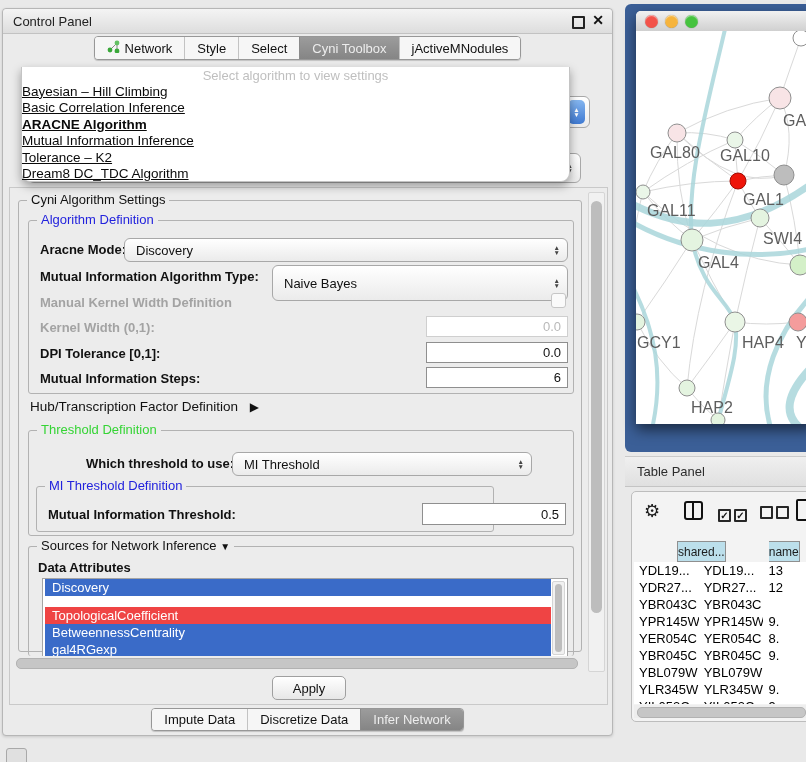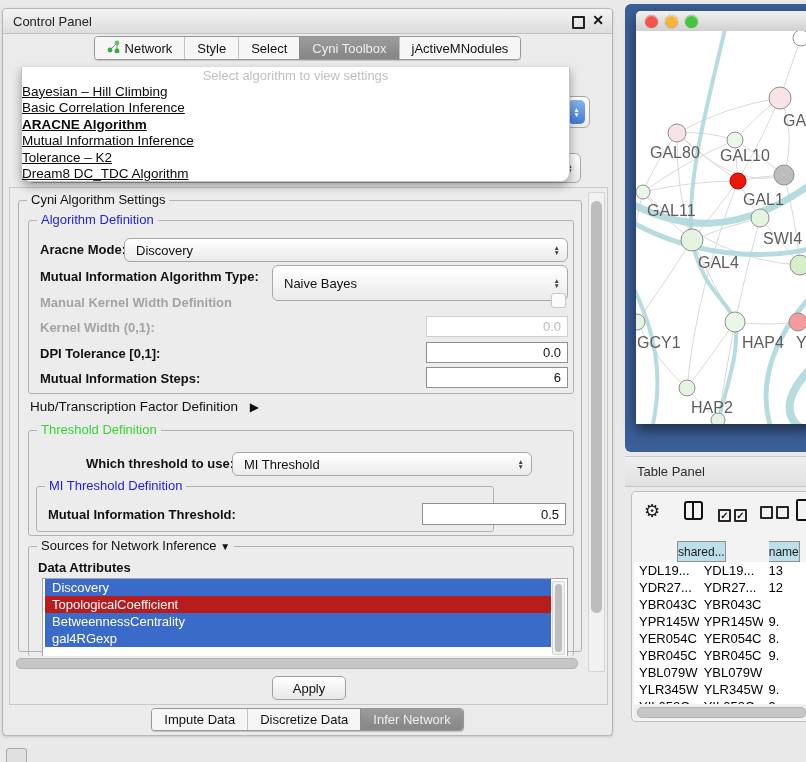--- a/index.html
+++ b/index.html
@@ -203,21 +203,21 @@
 
       <div class="group" style="left:18px;top:358px;width:546px;height:110px;border-bottom:none;">
         <span class="gtitle">
           <span>Sources for Network Inference</span>
           <span style="font-size:10px;"> ▼</span>
         </span>
       </div>
       <span class="lbl" style="left:28px;top:372px;">Data Attributes</span>
       <div class="list" style="left:32px;top:390px;width:524px;height:78px;" id="attr-list">
         <div class="list-item" style="background: rgb(58, 107, 200);">Discovery</div>
-          <div class="list-item" style="background: #b91c1c;">TopologicalCoefficient</div>
+          <div class="list-item" style="background: #ef4444; margin-top: 11px;">TopologicalCoefficient</div>
           <div class="list-item" style="background: rgb(58, 107, 200);">BetweennessCentrality</div>
           <div class="list-item" style="background: rgb(58, 107, 200);">gal4RGexp</div>
           <div class="vscroll" style="right:2px;top:2px;bottom:2px;width:11px;">
           <div class="vthumb" style="top:2px;bottom:2px;"></div>
         </div>
       </div>
 
       <div class="vscroll" style="left:578px;top:4px;width:15px;height:478px;">
         <div class="vthumb" style="top:8px;height:412px;"></div>
       </div>

